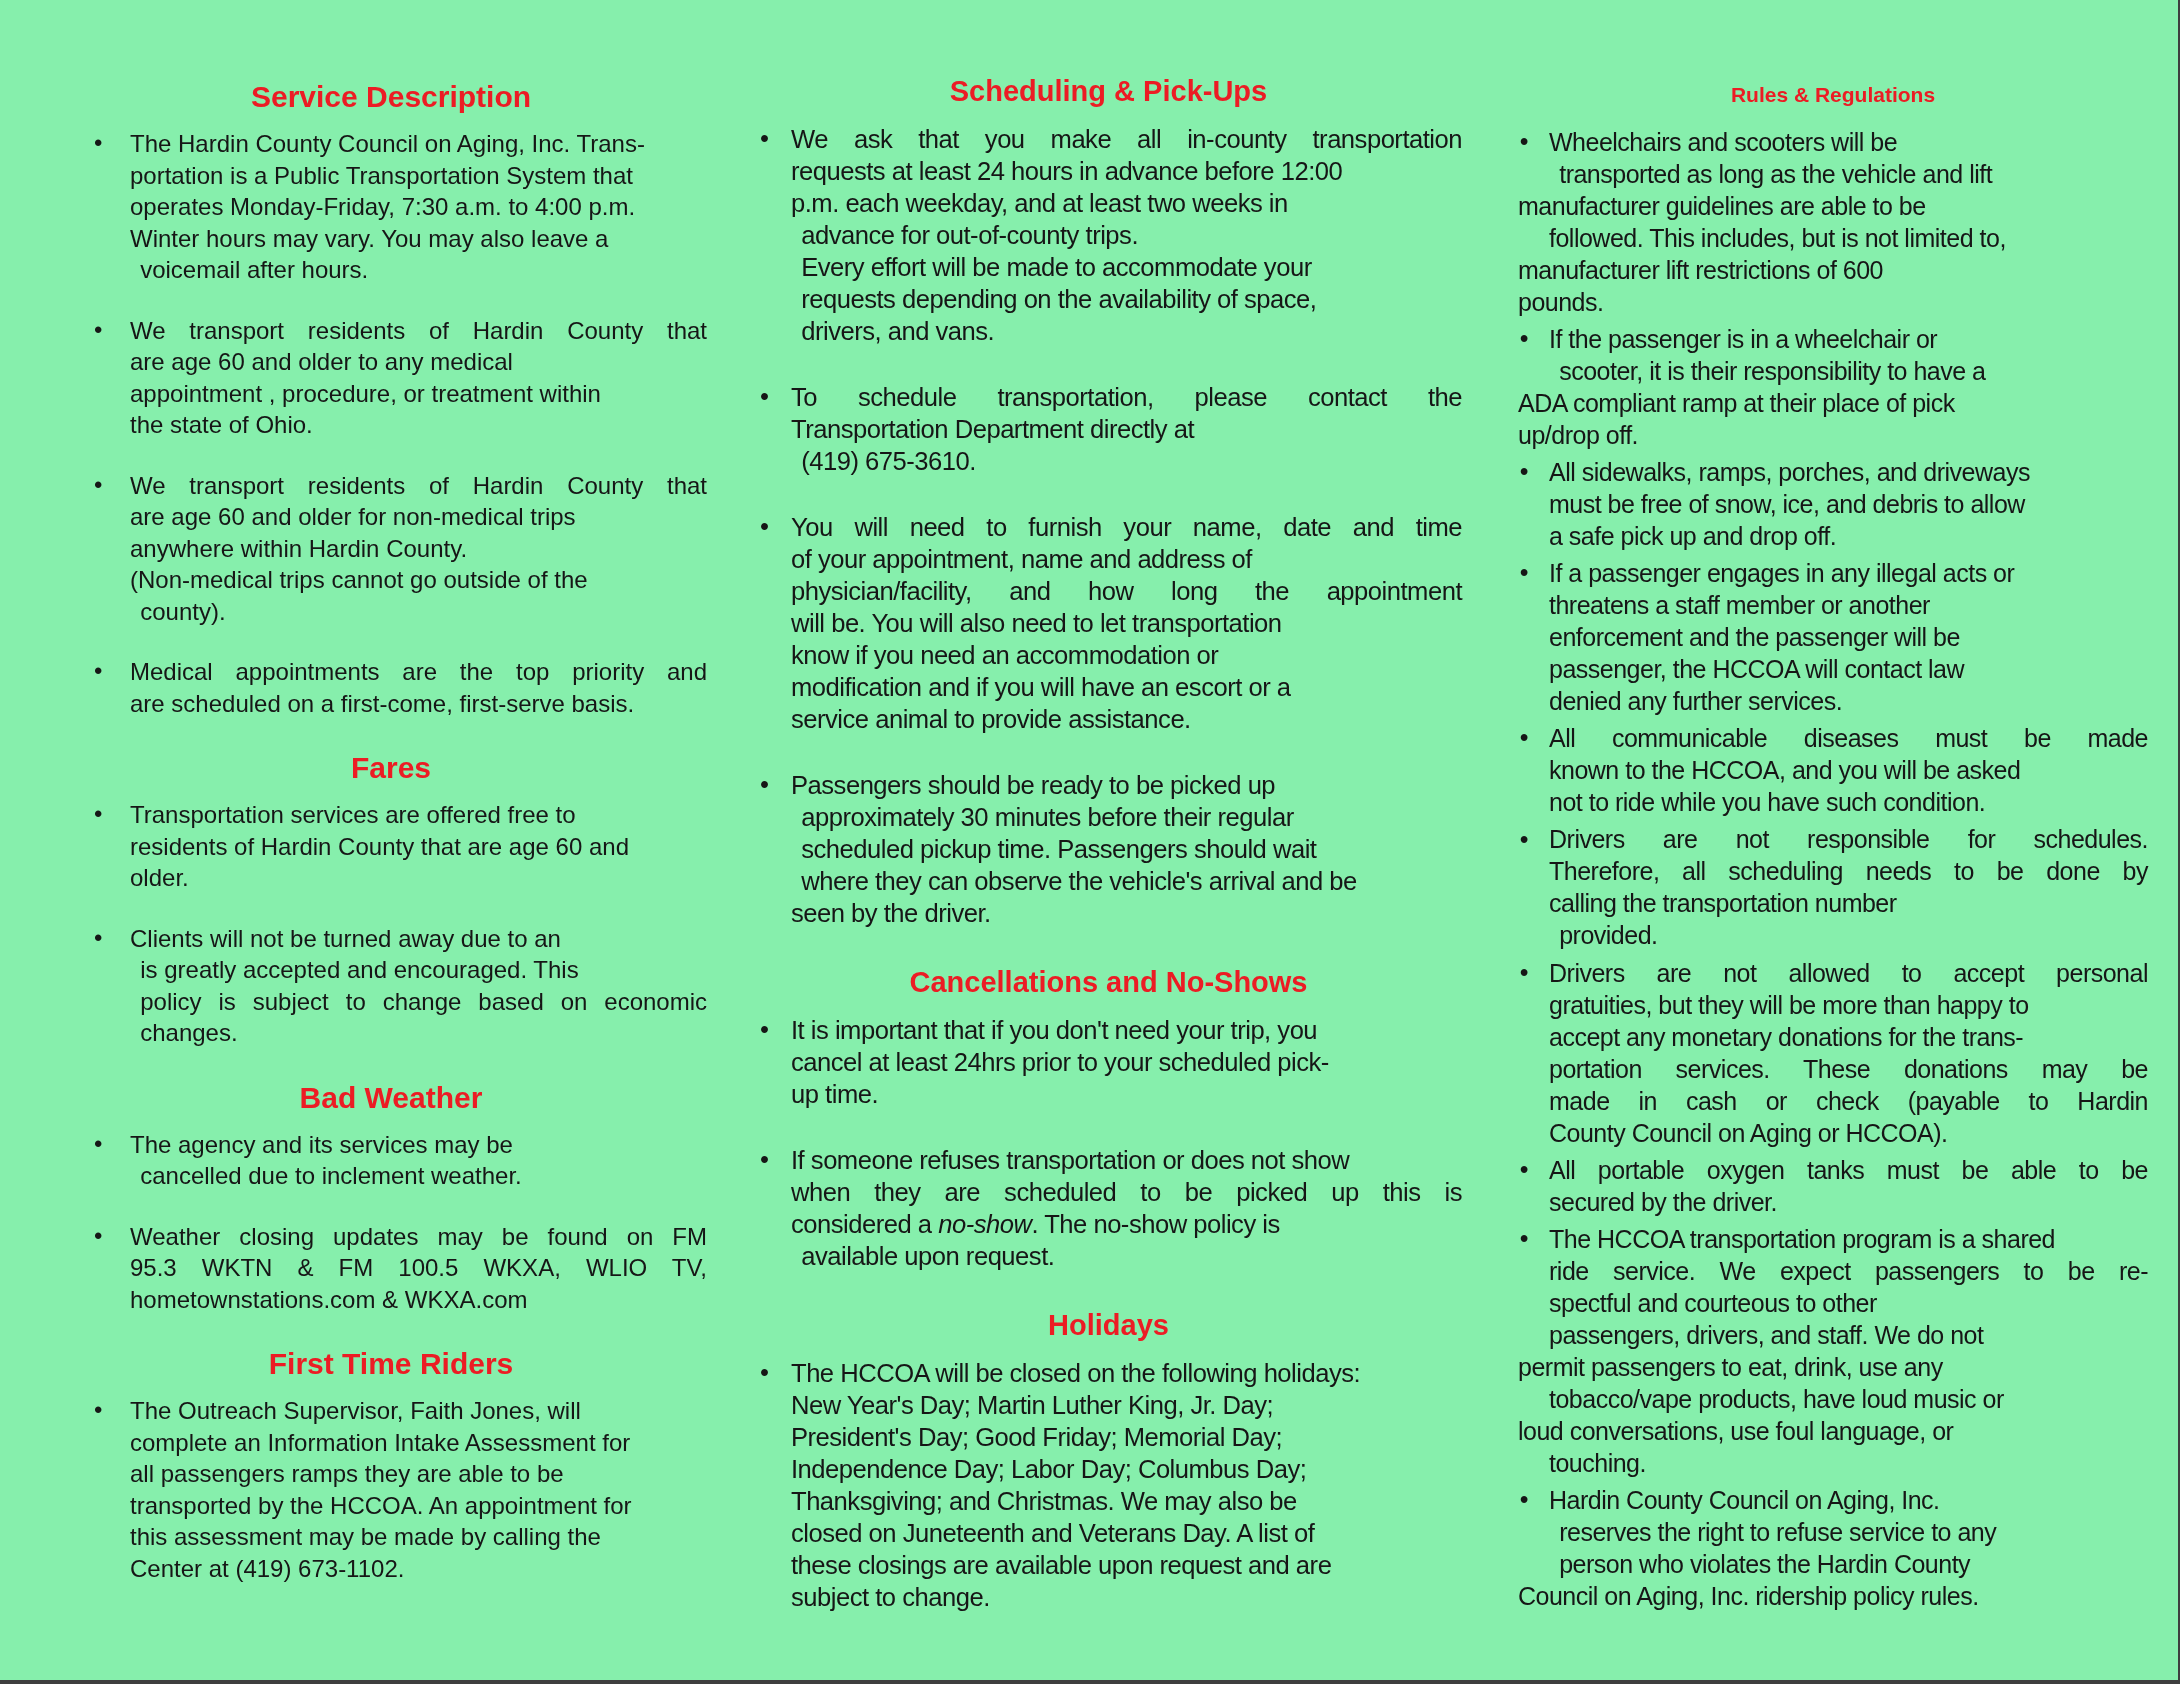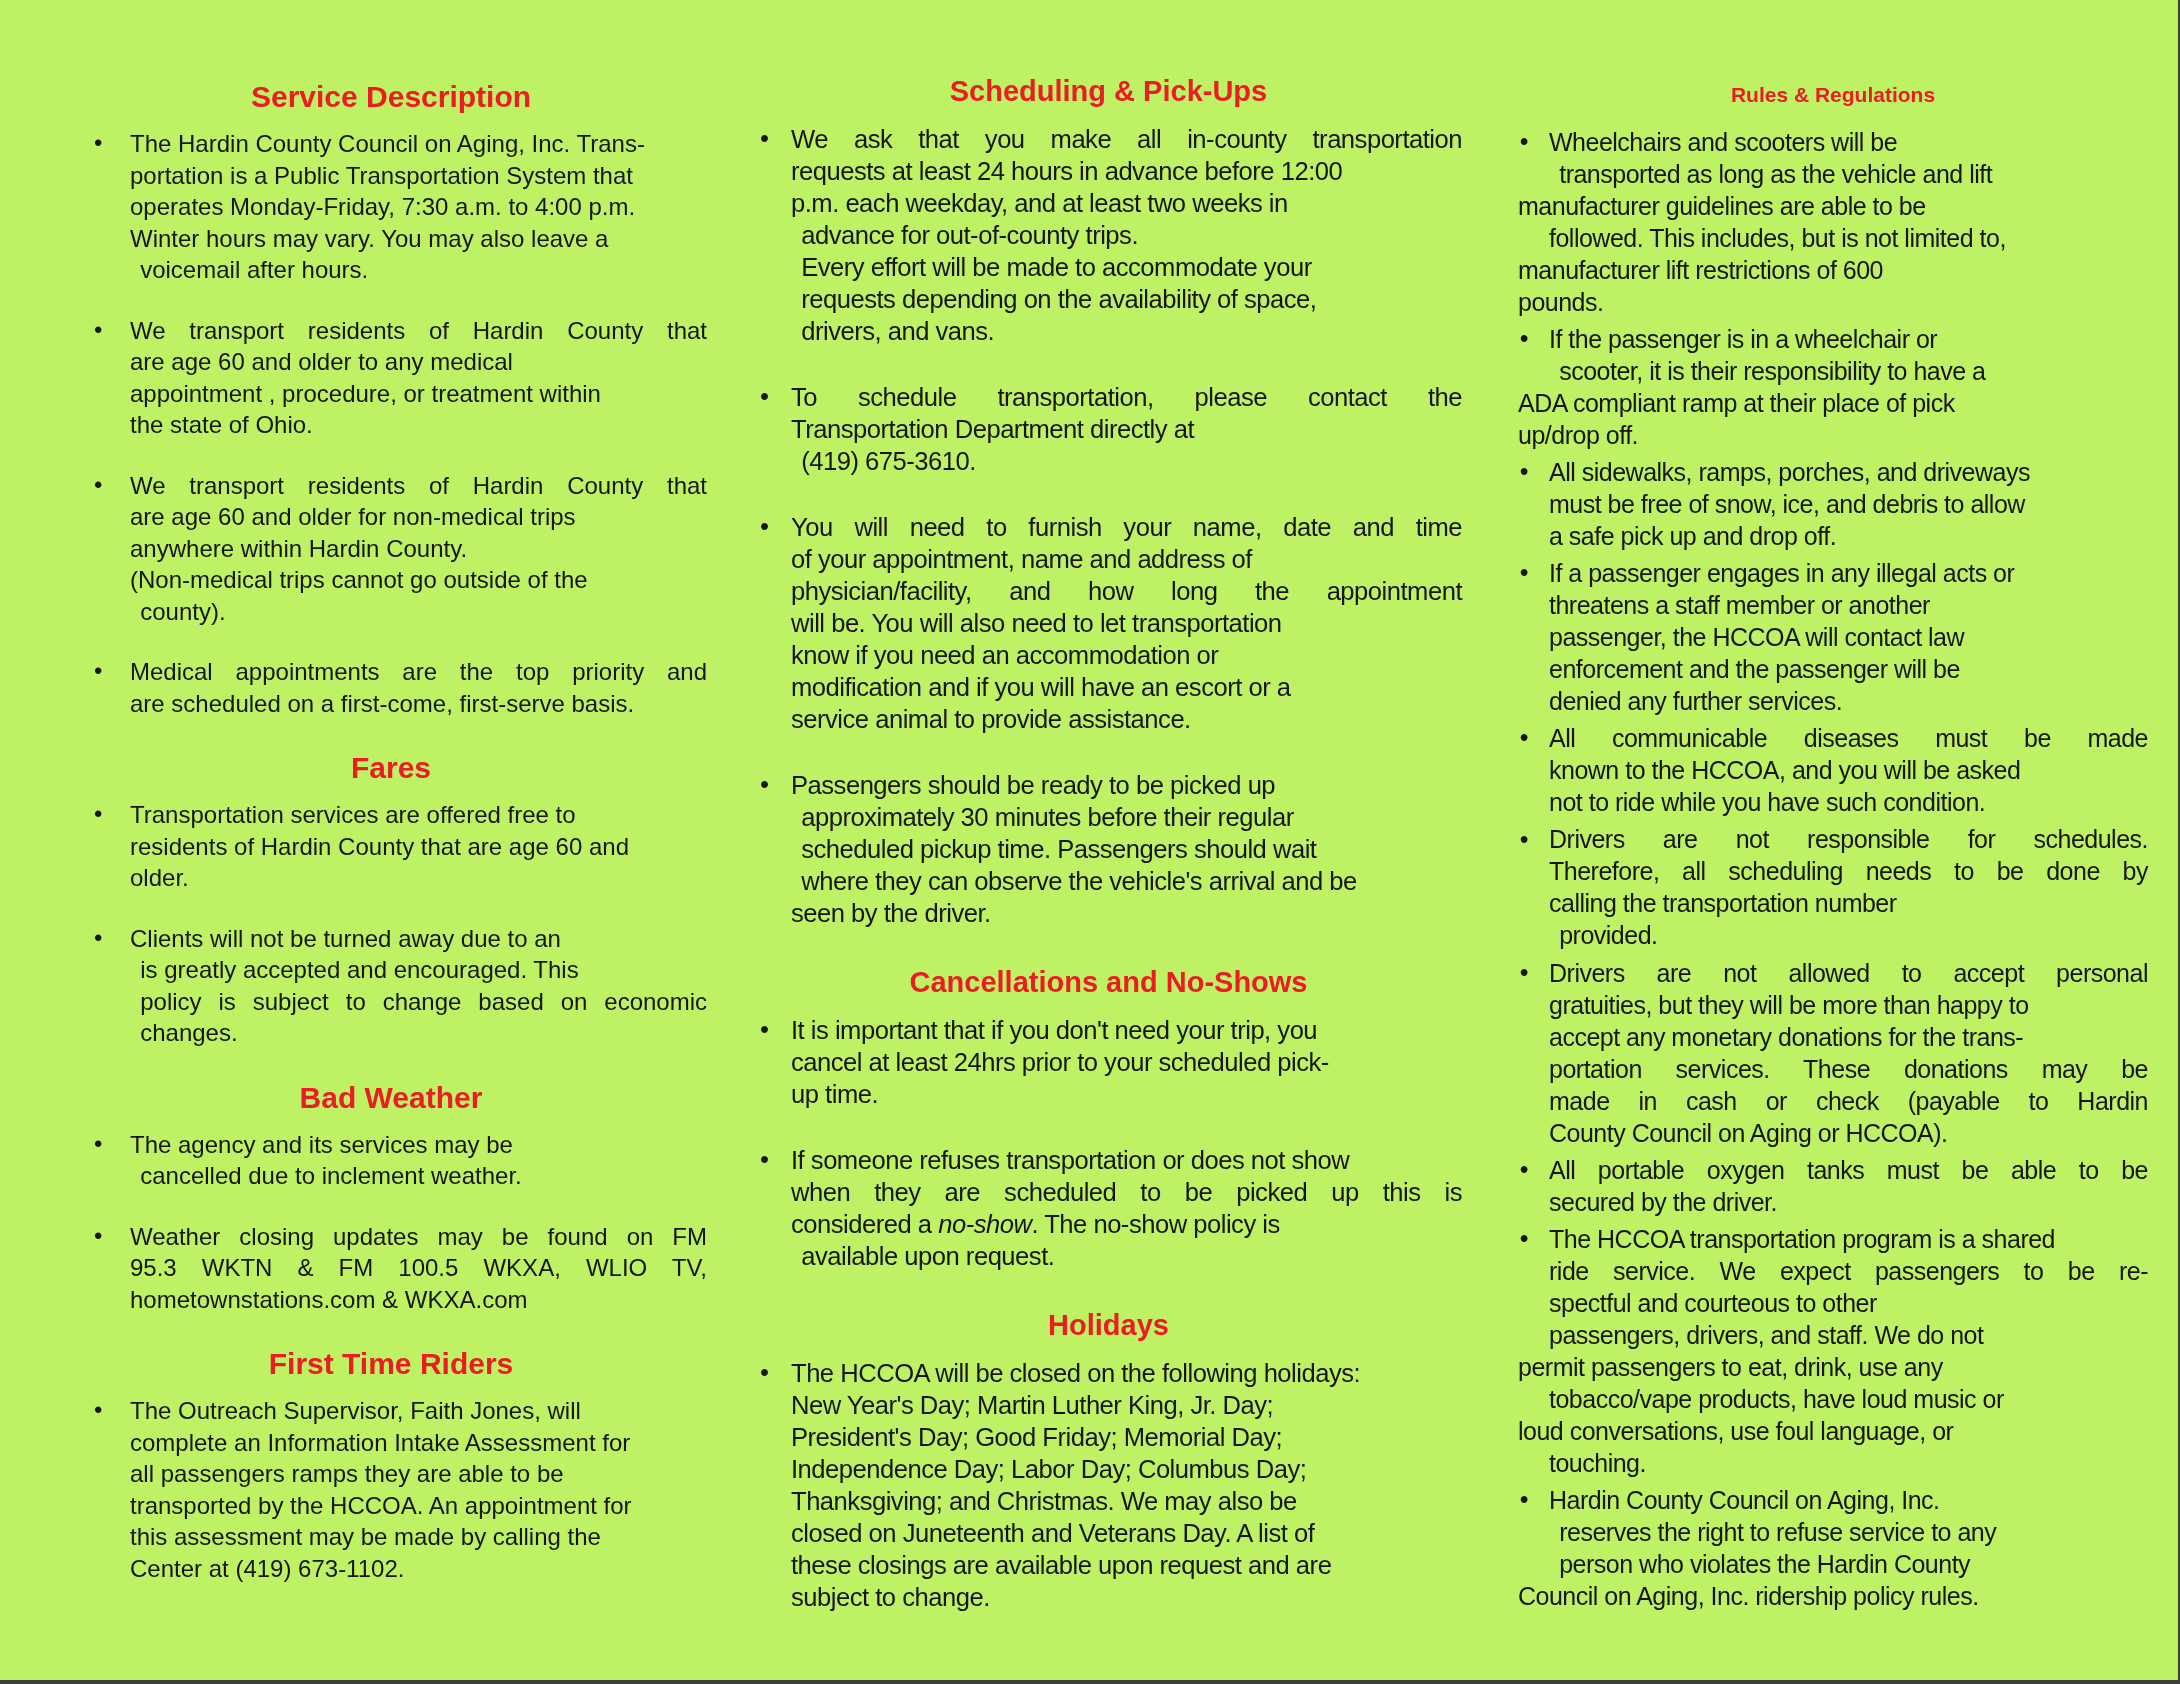--- a/index.html
+++ b/index.html
@@ -3,21 +3,21 @@
 <meta charset="utf-8">
 <style>
   html,body{margin:0;padding:0;}
   body{
     width:2181px;height:1685px;background:#ffffff;
     font-family:"Liberation Sans", sans-serif;
     color:#161616;position:relative;overflow:hidden;
   }
   .page{
     position:absolute;left:0;top:0;width:2181px;height:1685px;
-    box-sizing:border-box;background:#bef264;
+    box-sizing:border-box;background:#86efac;
     border-right:3.4px solid #3e3e3e;
     border-bottom:5.1px solid #3e3e3e;
   }
   .col{position:absolute;top:0;box-sizing:border-box;}
   .col1{left:75px;width:632px;padding-top:77px;font-size:24px;line-height:31.5px;--hang:55px;--bullet:19px;}
   .col2{left:755px;width:707px;padding-top:72px;font-size:25.6px;line-height:32px;letter-spacing:-0.5px;--hang:36px;--bullet:5.1px;}
   .col3{left:1518px;width:630px;padding-top:75px;font-size:25px;line-height:32px;letter-spacing:-0.5px;--hang:31px;--bullet:1.7px;}
   .sec-h{
     color:#ec1c24;font-weight:bold;text-align:center;
     font-size:30px;line-height:39px;margin:0 0 12px 0;letter-spacing:0;
@@ -190,22 +190,22 @@
           <div class="line f">up/drop off.</div>
         </div>
         <div class="para">
           <div class="line b">All sidewalks, ramps, porches, and driveways</div>
           <div class="line h">must be free of snow, ice, and debris to allow</div>
           <div class="line h">a safe pick up and drop off.</div>
         </div>
         <div class="para">
           <div class="line b">If a passenger engages in any illegal acts or</div>
           <div class="line h">threatens a staff member or another</div>
+          <div class="line h">enforcement and the passenger will be</div>
           <div class="line h">passenger, the HCCOA will contact law</div>
-          <div class="line h">enforcement and the passenger will be</div>
           <div class="line h">denied any further services.</div>
         </div>
         <div class="para">
           <div class="line b j">All communicable diseases must be made</div>
           <div class="line h">known to the HCCOA, and you will be asked</div>
           <div class="line h">not to ride while you have such condition.</div>
         </div>
         <div class="para">
           <div class="line b j">Drivers are not responsible for schedules.</div>
           <div class="line h j">Therefore, all scheduling needs to be done by</div>

